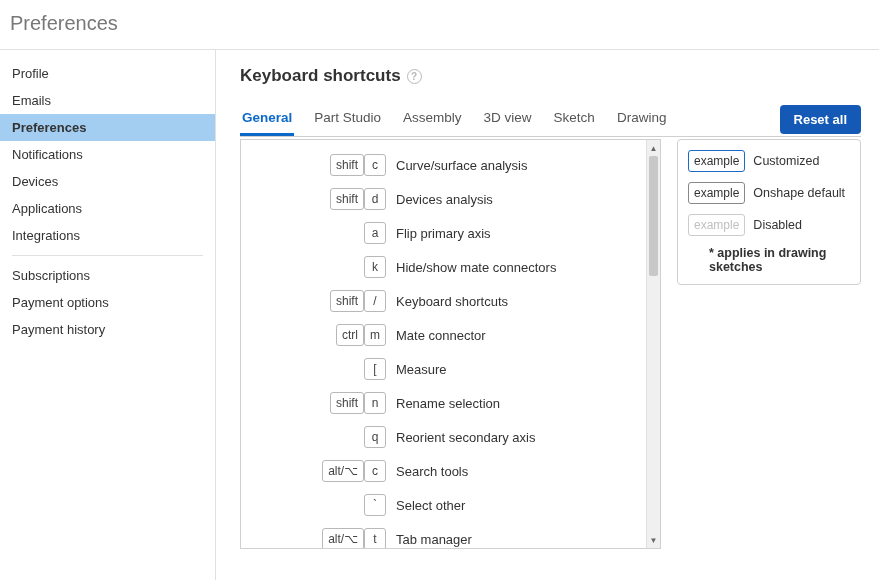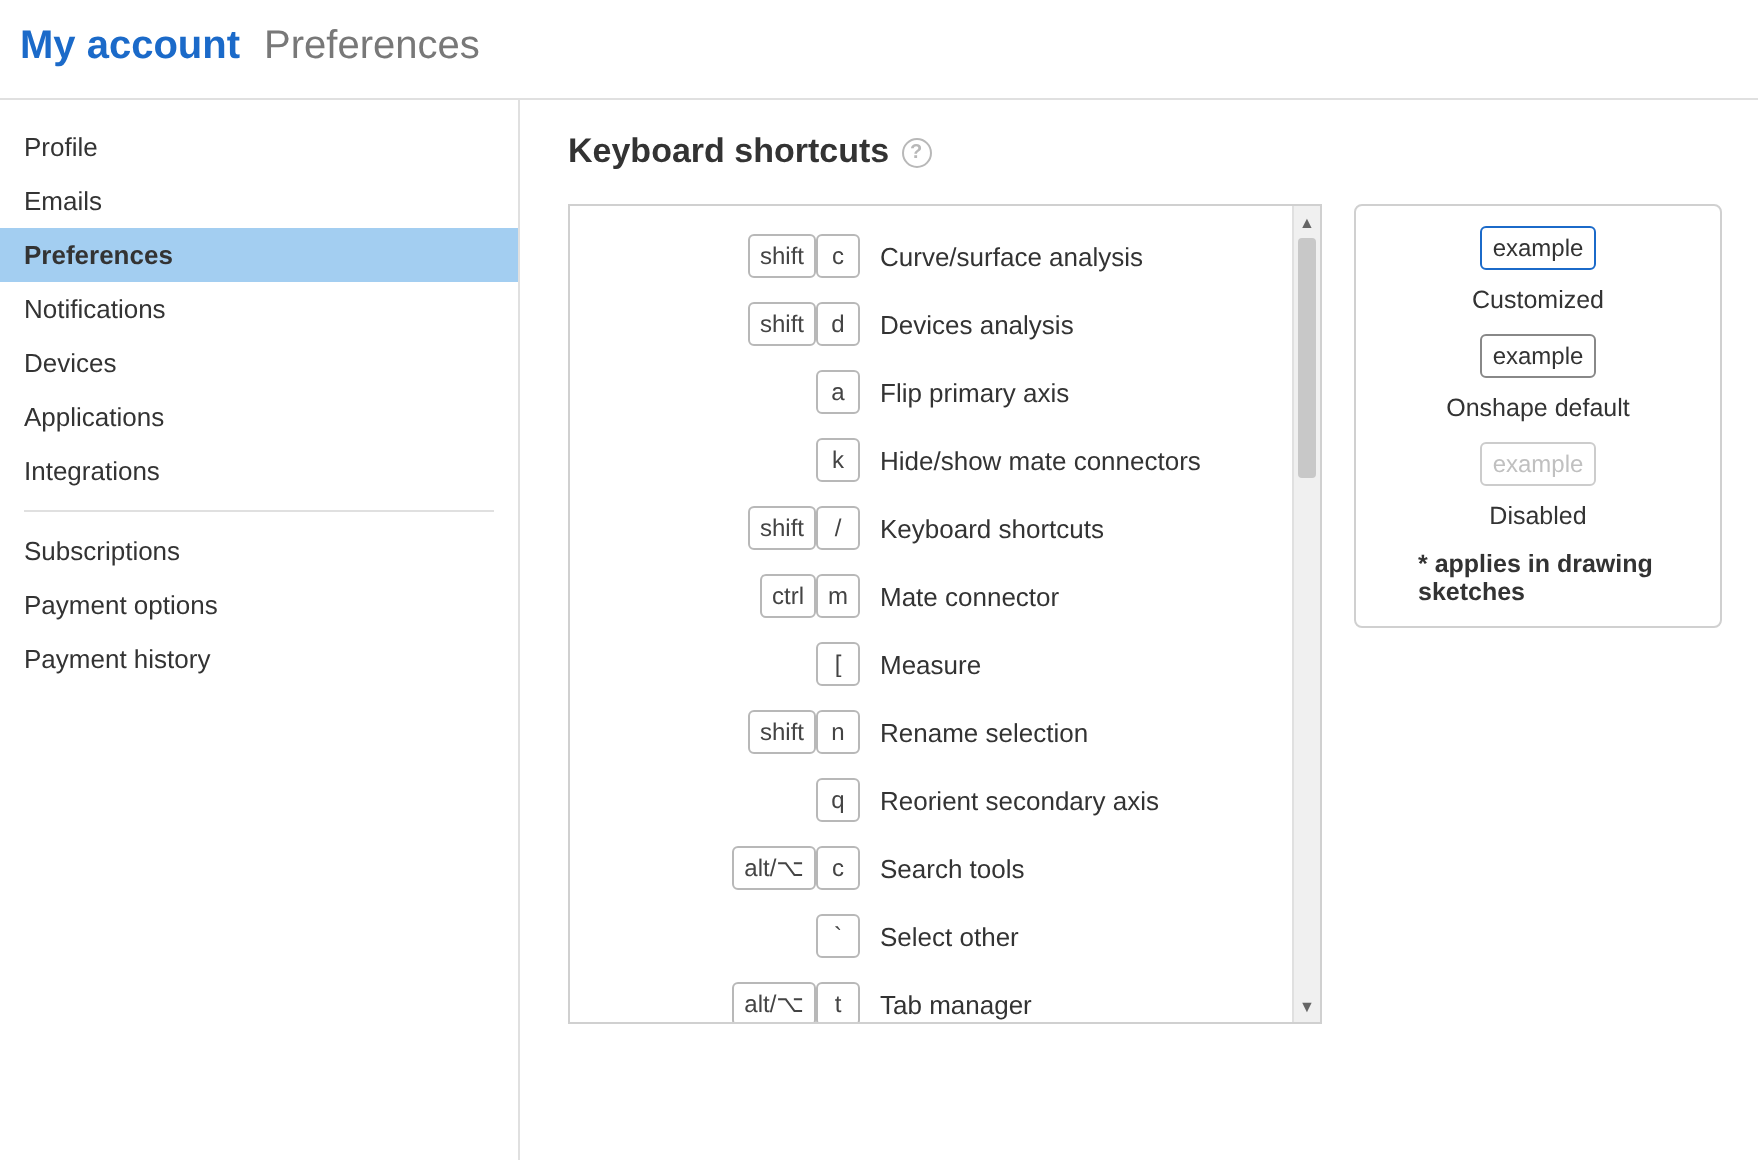--- a/index.html
+++ b/index.html
@@ -1,21 +1,21 @@
 <!DOCTYPE html>
 <html><head>
 <meta charset="utf-8">
 <style>
   * { box-sizing: border-box; }
   html, body { margin:0; padding:0; font-family: "Segoe UI", "Helvetica Neue", Arial, sans-serif; font-size:13px; color:#333; background:#fff; width:879px; }
   .header { display:flex; align-items:baseline; padding:12px 10px 14px 10px; border-bottom:1px solid #e0e0e0; }
   .header .h1 { font-size:20px; font-weight:700; color:#1b6ac9; margin-right:12px; }
   .header .h2 { font-size:20px; font-weight:400; color:#787878; }
   .layout { display:flex; min-height:530px; }
-  .sidebar { width:260px; border-right:1px solid #e0e0e0; padding:10px 0; }
+  .sidebar { width:216px; border-right:1px solid #e0e0e0; padding:10px 0; }
   .sidebar-item { padding:6px 12px; font-size:13px; color:#333; cursor:pointer; }
   .sidebar-item.active { background:#a3cef1; font-weight:700; }
   .sidebar-sep { height:1px; background:#e0e0e0; margin:6px 12px; }
   .main { flex:1; padding:16px 18px 16px 24px; }
   .section-title { font-size:17px; font-weight:700; color:#333; display:flex; align-items:center; gap:6px; margin-bottom:16px; }
   .help-icon { width:15px; height:15px; border:1px solid #b8b8b8; border-radius:50%; display:inline-flex; align-items:center; justify-content:center; font-size:10px; color:#b8b8b8; cursor:pointer; }
   .toolbar { display:flex; align-items:center; border-bottom:1px solid #d0d0d0; margin-bottom:2px; }
   .tabs { display:flex; gap:18px; }
   .tab { padding:8px 2px; font-size:13.5px; color:#555; cursor:pointer; border-bottom:3px solid transparent; }
   .tab.active { color:#0d69c8; font-weight:700; border-bottom-color:#0d69c8; }
@@ -25,32 +25,31 @@
   .shortcut-list { flex:1; overflow:hidden; padding:8px 0; }
   .sc-row { display:flex; align-items:center; height:34px; }
   .sc-keys { width:155px; display:flex; justify-content:flex-end; gap:0; padding-right:10px; }
   .key { border:1px solid #b8b8b8; border-radius:3px; background:#fff; font-size:12px; color:#444; min-width:22px; height:22px; display:flex; align-items:center; justify-content:center; padding:0 5px; font-family:inherit; }
   .sc-label { font-size:13px; color:#333; }
   .scrollbar { width:14px; background:#f0f0f0; display:flex; flex-direction:column; border-left:1px solid #e0e0e0; }
   .scroll-btn { height:16px; display:flex; align-items:center; justify-content:center; color:#666; font-size:8px; cursor:pointer; }
   .scroll-track { flex:1; position:relative; }
   .scroll-thumb { position:absolute; left:2px; right:2px; top:0; height:120px; background:#c8c8c8; border-radius:2px; cursor:pointer; }
   .legend { width:184px; border:1px solid #d0d0d0; border-radius:4px; padding:10px; font-size:12.5px; }
-  .legend-row { display:flex; align-items:center; gap:8px; margin-bottom:10px;flex-direction:column; }
+  .legend-row { display:flex; align-items:center; gap:8px; margin-bottom:10px; }
   .legend-row:last-child { margin-bottom:0;margin-left:21px; }
   .legend .key.customized { border-color:#1b6ac9; color:#333; }
   .legend .key.default { border-color:#888; color:#333; }
   .legend .key.disabled { border-color:#ccc; color:#c0c0c0; }
   .legend .note { font-weight:700; }
 </style>
 </head>
 <body>
 
 <div class="header">
-  <span class="h1">My account</span>
   <span class="h2">Preferences</span>
 </div>
 
 <div class="layout">
   <nav class="sidebar">
     <div id="sidebar-g1">
         <div class="sidebar-item">Profile</div>
         <div class="sidebar-item">Emails</div>
         <div class="sidebar-item active">Preferences</div>
         <div class="sidebar-item">Notifications</div>
@@ -65,20 +64,31 @@
         <div class="sidebar-item">Payment history</div>
       </div>
   </nav>
 
   <main class="main">
     <div class="section-title">
       <span>Keyboard shortcuts</span>
       <span class="help-icon">?</span>
     </div>
 
+    <div class="toolbar">
+      <div class="tabs" id="tabs">
+          <div class="tab active">General</div>
+          <div class="tab">Part Studio</div>
+          <div class="tab">Assembly</div>
+          <div class="tab">3D view</div>
+          <div class="tab">Sketch</div>
+          <div class="tab">Drawing</div>
+        </div>
+      <button class="reset-btn">Reset all</button>
+    </div>
 
     <div class="content-row">
       <div class="shortcut-panel">
         <div class="shortcut-list" id="shortcut-list">
             <div class="sc-row">
               <div class="sc-keys">
                 <span class="key">shift</span>
                 <span class="key">c</span>
               </div>
               <div class="sc-label">Curve/surface analysis</div>

